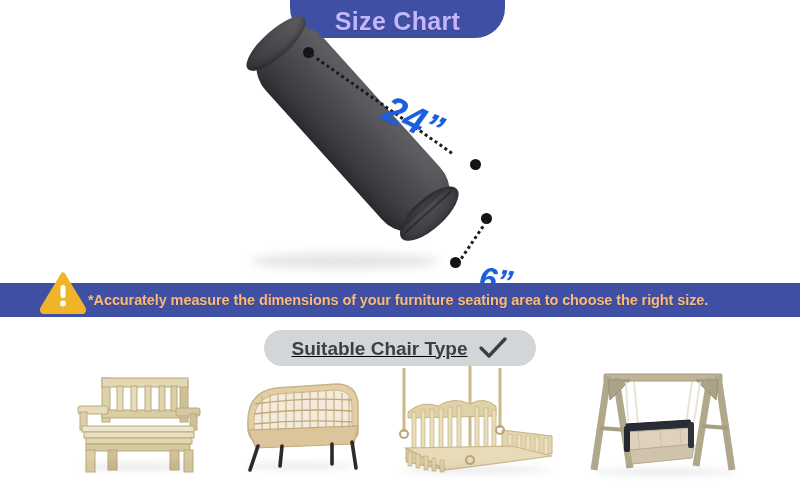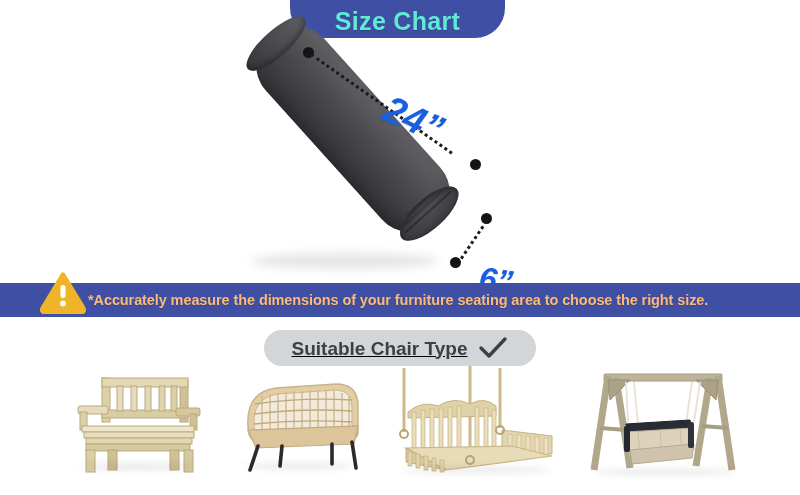--- a/index.html
+++ b/index.html
@@ -27,21 +27,21 @@
     height: 62px;
     background: #3F4FA4;
     border-radius: 0 0 30px 30px;
     display: flex;
     align-items: flex-end;
     justify-content: center;
     padding-bottom: 4px;
     box-sizing: border-box;
   }
   .size-chart-tab .label {
-    color: #5eead4;
+    color: #c4b5fd;
     font-size: 25px;
     font-weight: bold;
     letter-spacing: 0.3px;
     line-height: 1;
     text-shadow: 0 1px 1px rgba(0,0,0,0.18);
   }
 
   
   .product-area {
     position: absolute;

